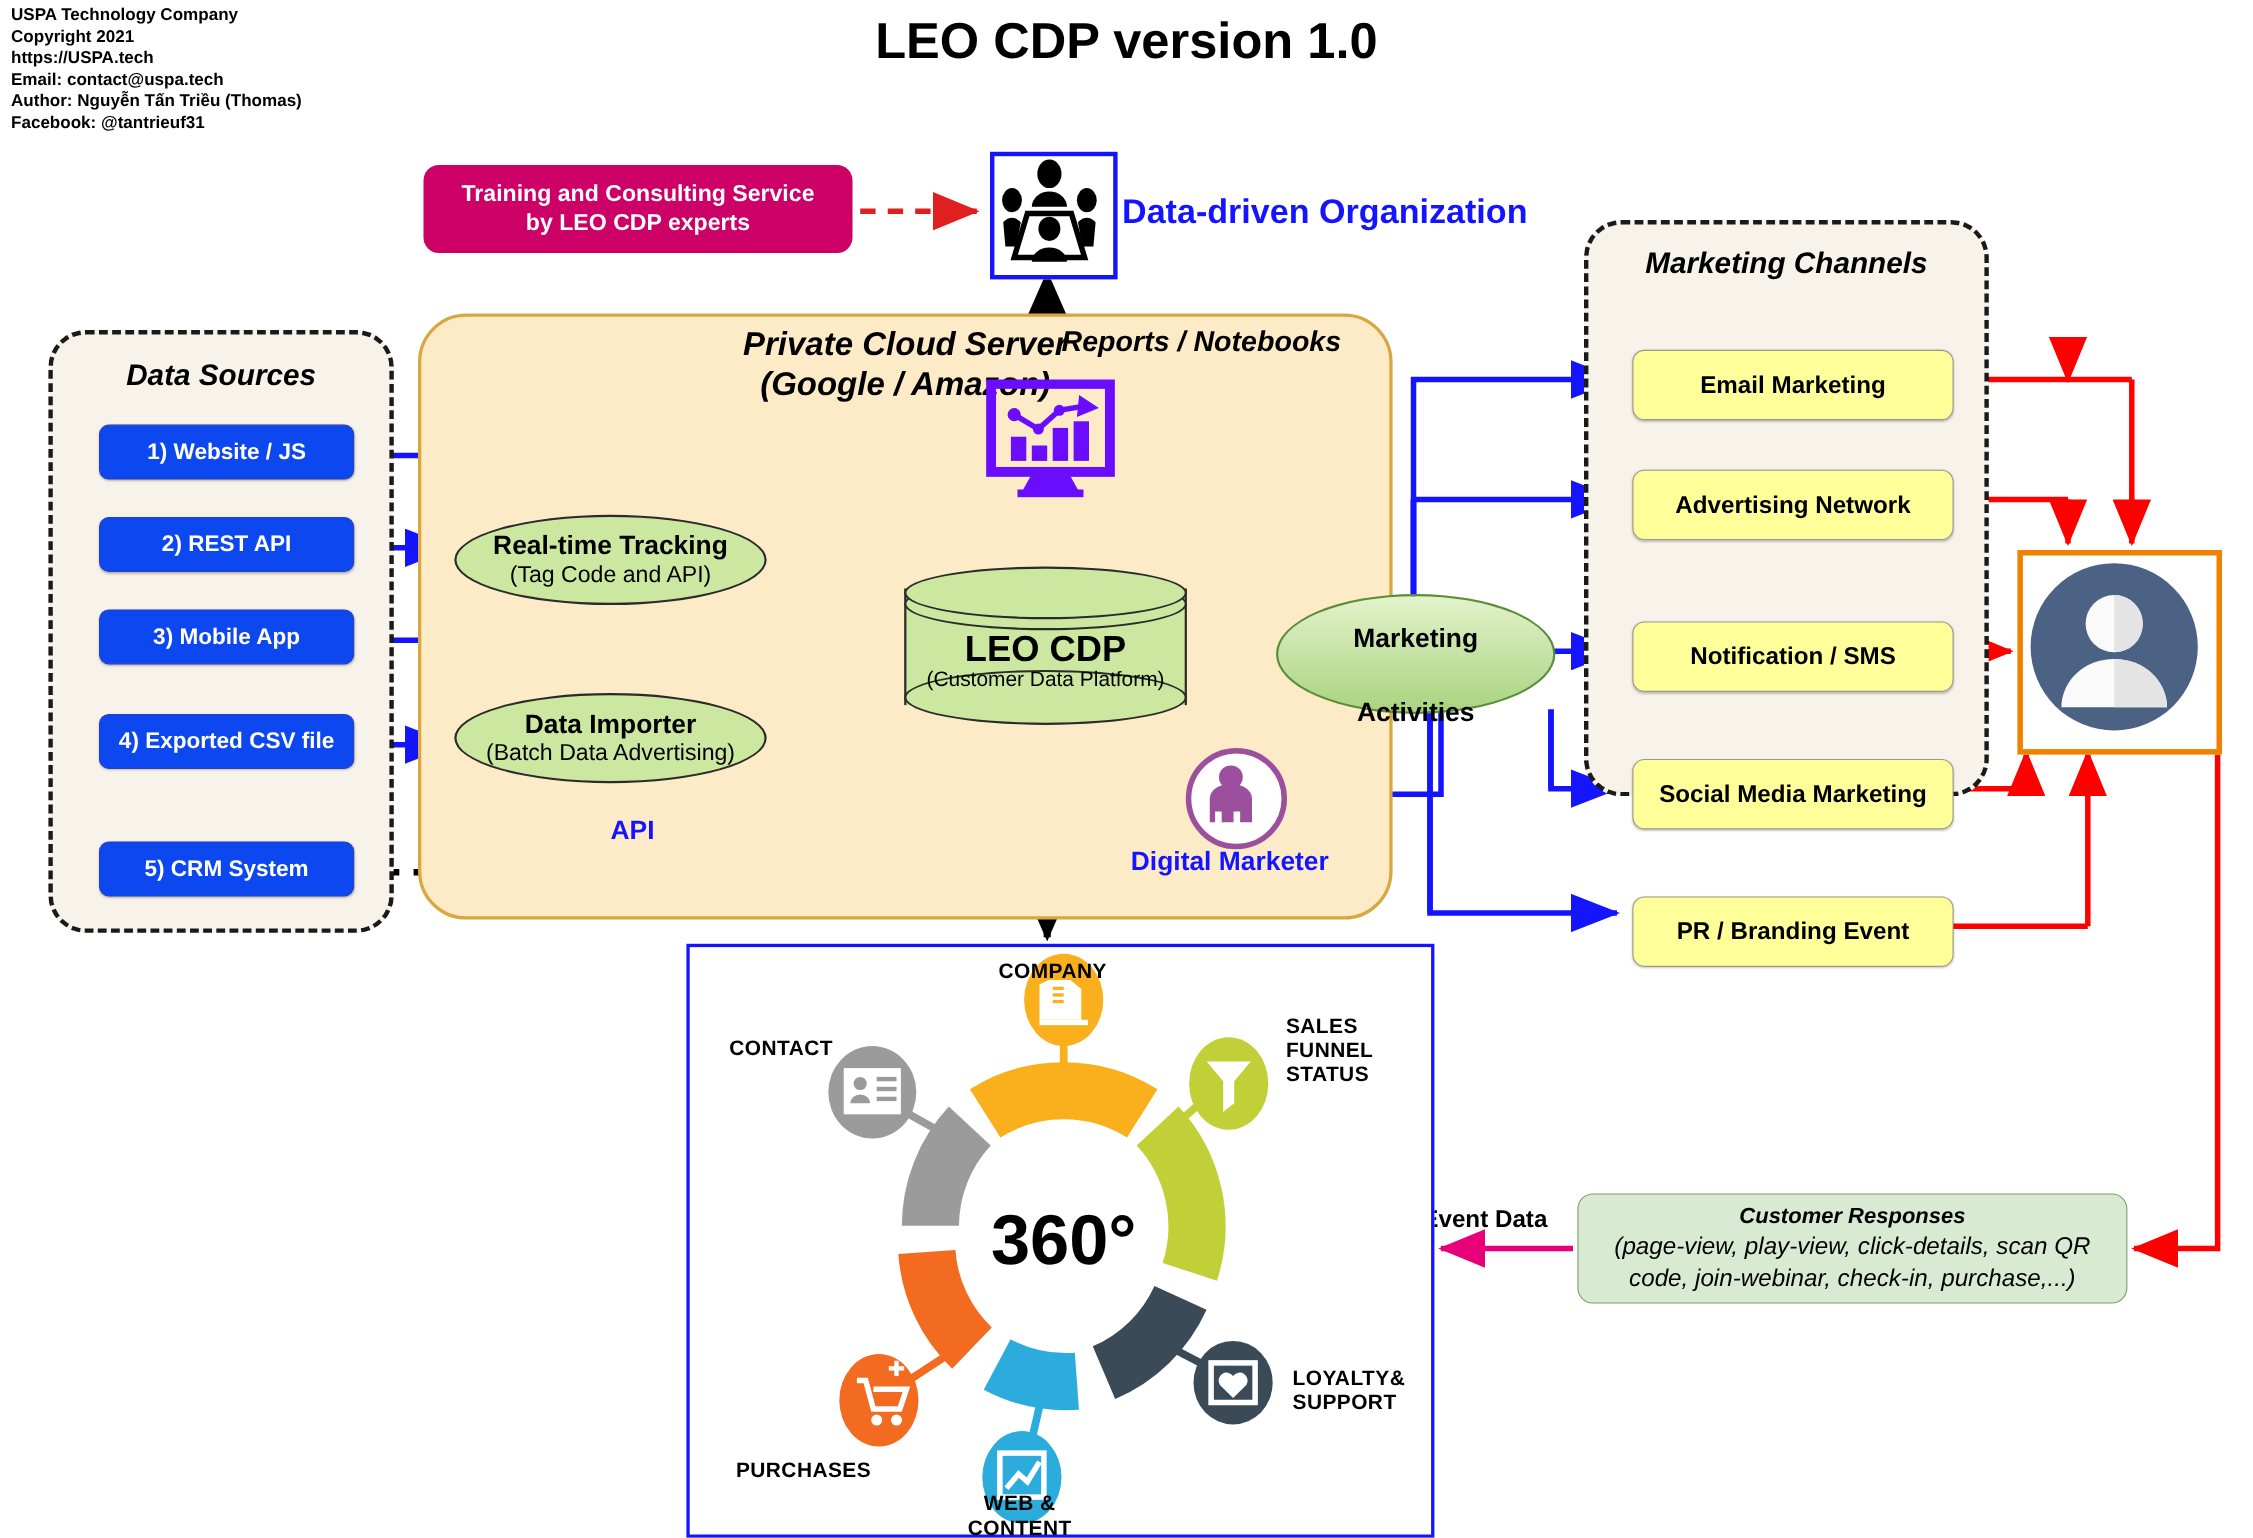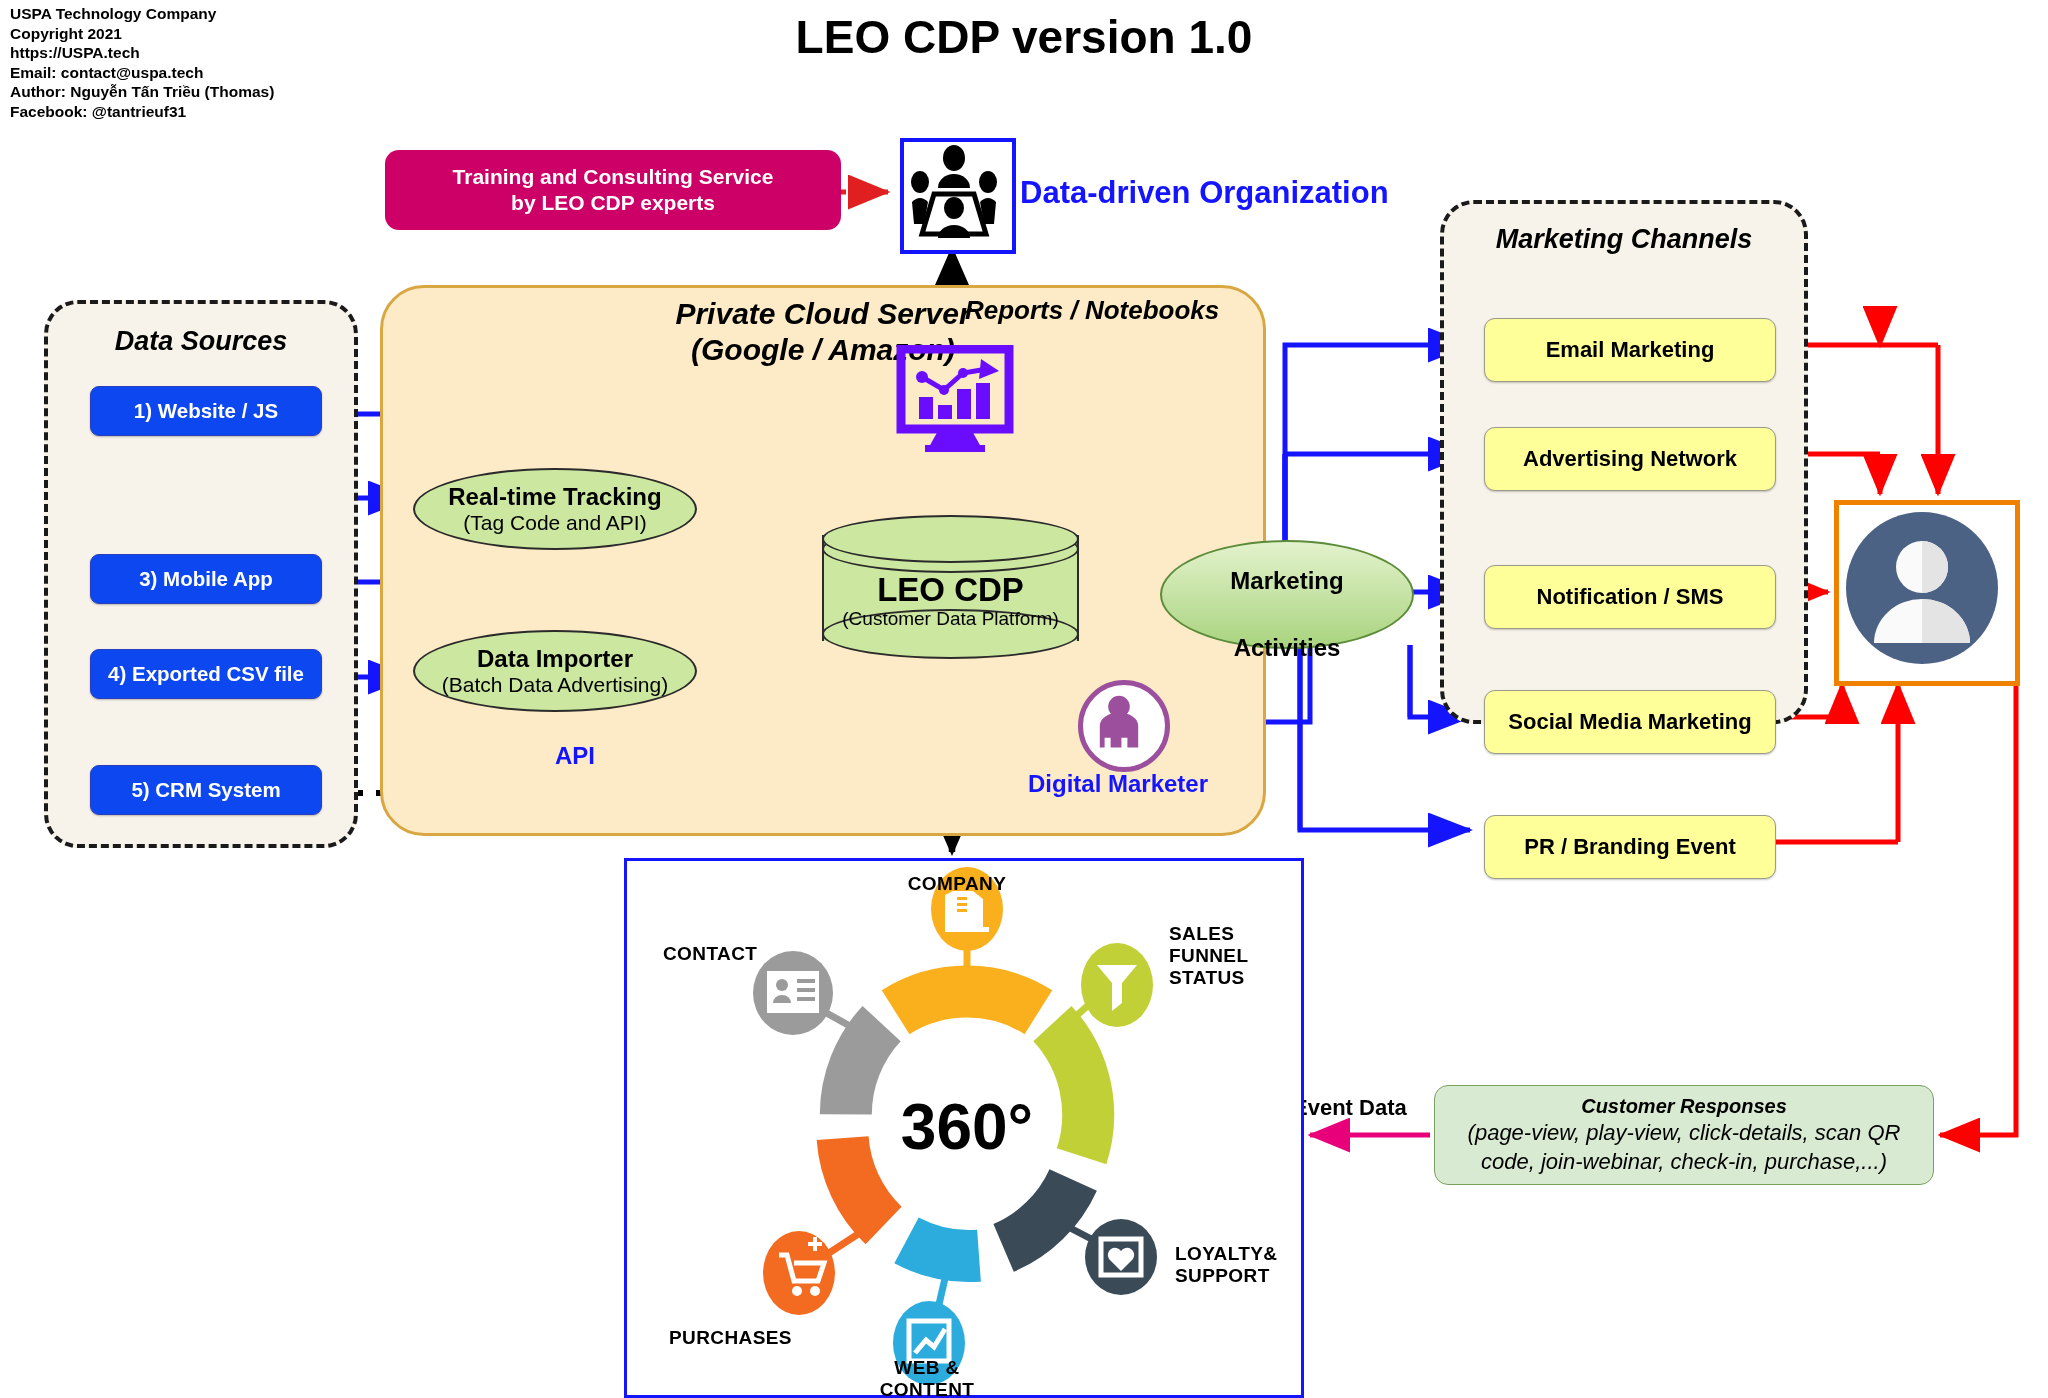--- a/index.html
+++ b/index.html
@@ -56,21 +56,21 @@
 
   
   #channels-panel{left:1440px;top:200px;width:360px;height:516px;}
   #channels-title{top:20px;font-size:27px;}
   .chan-btn{position:absolute;left:40px;width:290px;height:62px;background:#ffff99;
             border:1.5px solid #9b9b8a;border-radius:11px;color:#000;font-size:22px;font-weight:bold;
             display:flex;align-items:center;justify-content:center;text-align:center;
             box-shadow:0 1px 2px rgba(0,0,0,.22);}
 
   
-  #training-box{left:385px;top:150px;width:456px;height:80px;background:#cc0066;border-radius:14px;
+  #training-box{left:385px;top:150px;width:390px;height:80px;background:#cc0066;border-radius:14px;
       display:flex;flex-direction:column;align-items:center;justify-content:center;
       color:#fff;font-size:21px;font-weight:bold;line-height:1.22;text-align:center;}
 
   
   #org-icon-box{left:900px;top:138px;width:108px;height:108px;border:4px solid #1414ff;background:#fff;}
   #org-label{left:1020px;top:175px;font-size:31px;font-weight:bold;color:#1414ff;white-space:nowrap;}
 
   
   #reports-icon{left:895px;top:345px;width:120px;height:110px;}
   #reports-label{left:965px;top:295px;font-size:26px;font-weight:bold;font-style:italic;color:#000;white-space:nowrap;}
@@ -209,20 +209,21 @@
   <div>Email: contact@uspa.tech</div>
   <div>Author: Nguyễn Tấn Triều (Thomas)</div>
   <div>Facebook: @tantrieuf31</div>
 </div>
 
 <div class="abs" id="main-title">LEO CDP version 1.0</div>
 
 <div class="abs group-panel" id="data-sources-panel">
   <div class="group-title abs" id="data-sources-title">Data Sources</div>
   <div class="src-btn" style="top:82px">1) Website / JS</div>
+  <div class="src-btn" style="top:166px">2) REST API</div>
   <div class="src-btn" style="top:250px">3) Mobile App</div>
   <div class="src-btn" style="top:345px">4) Exported CSV file</div>
   <div class="src-btn" style="top:461px">5) CRM System</div>
 </div>
 
 <div class="abs" id="cloud-panel">
   <div class="group-title abs" id="cloud-title">
     <div>Private Cloud Server</div>
     <div>(Google / Amazon)</div>
   </div>

